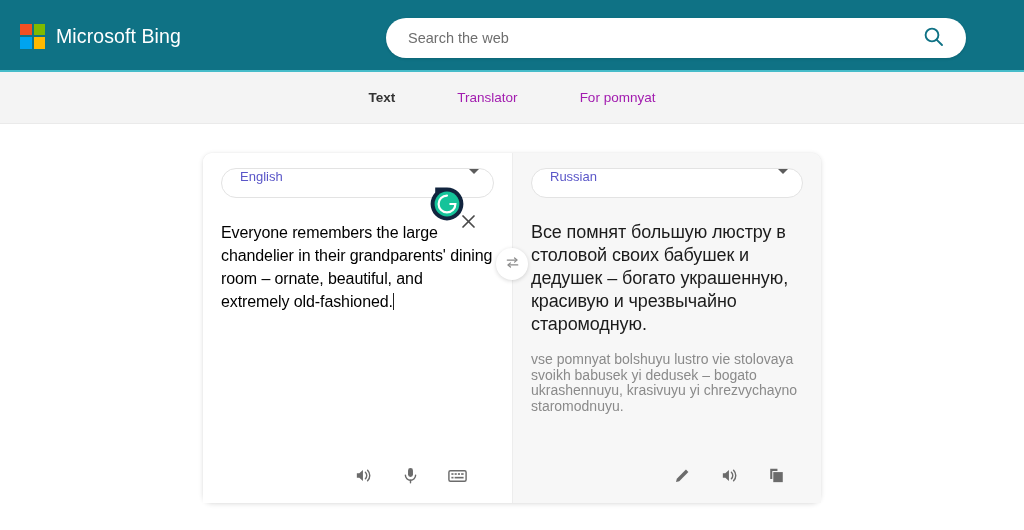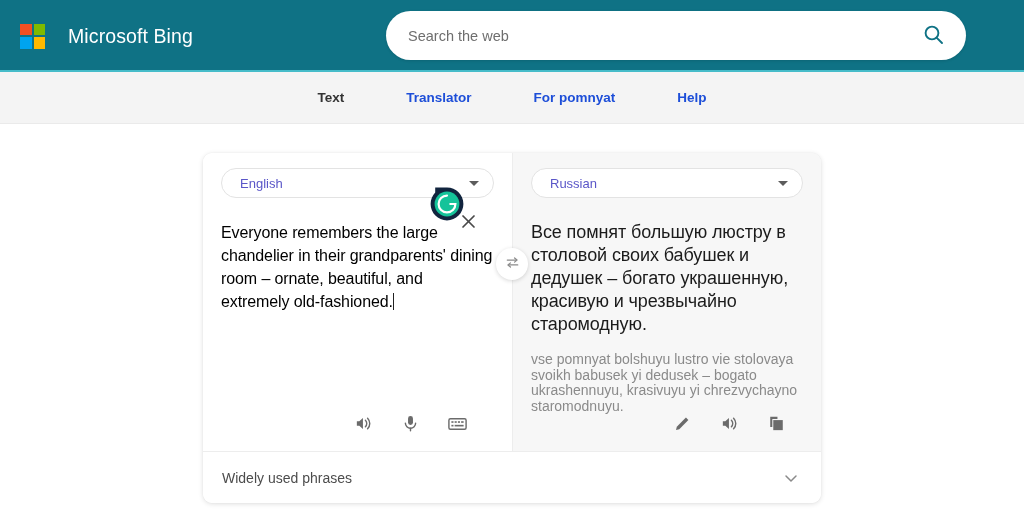--- a/index.html
+++ b/index.html
@@ -43,30 +43,29 @@
   }
   .ms-logo i { display: block; }
   .ms-q1 { background: #f25022; }
   .ms-q2 { background: #7fba00; }
   .ms-q3 { background: #00a4ef; }
   .ms-q4 { background: #ffb900; }
   .brand-text {
     color: #ffffff;
     font-size: 19.5px;
     letter-spacing: 0.1px;
-    margin-left: 12px;
   }
 
   
   .search-wrap {
     position: absolute;
     left: 386px;
-    top: 11px;
+    top: 18px;
     width: 580px;
-    height: 49px;
+    height: 40px;
   }
   .search-box {
     width: 100%;
     height: 100%;
     background: #ffffff;
     border-radius: 26px;
     display: flex;
     align-items: center;
     padding: 0 18px 0 22px;
     box-shadow: 0 1px 3px rgba(0,0,0,0.12);
@@ -98,26 +97,25 @@
     height: 52px;
     background: #f4f4f4;
     border-bottom: 1px solid #eaeaea;
     display: flex;
     align-items: center;
     justify-content: center;
     gap: 16px;
   }
   .nav-item {
     font-size: 13.5px;
-    color: #1d4ed8;
+    color: #a21caf;
     padding: 0 23px;
     line-height: 52px;
     cursor: pointer;
     white-space: nowrap;
-    font-weight: bold;
   }
   .nav-item.active { color: #333333; font-weight: bold; }
 
   
   .main {
     position: relative;
     height: 406px;
     background: #ffffff;
     display: flex;
     justify-content: center;
@@ -156,21 +154,21 @@
   .pane-right { background: #f7f7f7; border-radius: 0 9px 0 0; border-left: 1px solid #ededed; }
 
   
   .lang-pill {
     width: 100%;
     height: 30px;
     border: 1px solid #e3e3e3;
     background: #ffffff;
     border-radius: 16px;
     display: flex;
-    align-items: center;
+    align-items: flex-start;
     justify-content: space-between;
     padding: 0 14px 0 18px;
     cursor: pointer;
     flex: 0 0 auto;
   }
   .lang-label {
     font-size: 13px;
     color: #5a56c8;
   }
   .caret {
@@ -330,21 +328,20 @@
     </div>
   </div>
 
   <div class="header-accent"></div>
 </div>
 
 <div class="nav">
   <div class="nav-item active">Text</div>
   <div class="nav-item">Translator</div>
   <div class="nav-item">For pomnyat</div>
-  <div class="nav-item">Help</div>
 </div>
 
 <div class="main">
   <div class="card">
 
     <div class="panes">
 
       <div class="pane pane-left">
         <div class="lang-pill">
           <span class="lang-label">English</span>
@@ -454,23 +451,15 @@
           <svg width="15" height="15" viewBox="0 0 16 16" fill="none" stroke-width="1.3">
             <line x1="2.4" y1="5.4" x2="12.4" y2="5.4" stroke-linecap="round"></line>
             <polyline points="10.2,3.2 12.8,5.4 10.2,7.6" stroke-linecap="round" stroke-linejoin="round"></polyline>
             <line x1="13.6" y1="10.6" x2="3.6" y2="10.6" stroke-linecap="round"></line>
             <polyline points="5.8,8.4 3.2,10.6 5.8,12.8" stroke-linecap="round" stroke-linejoin="round"></polyline>
           </svg>
         </span>
       </div>
     </div>
 
-    <div class="phrases">
-      <span class="phrases-label">Widely used phrases</span>
-      <span class="chev">
-        <svg width="18" height="18" viewBox="0 0 18 18" fill="none" stroke-width="1.5">
-          <polyline points="4,7 9,12 14,7" stroke-linecap="round" stroke-linejoin="round"></polyline>
-        </svg>
-      </span>
-    </div>
 
   </div>
 </div>
 
 </body></html>

